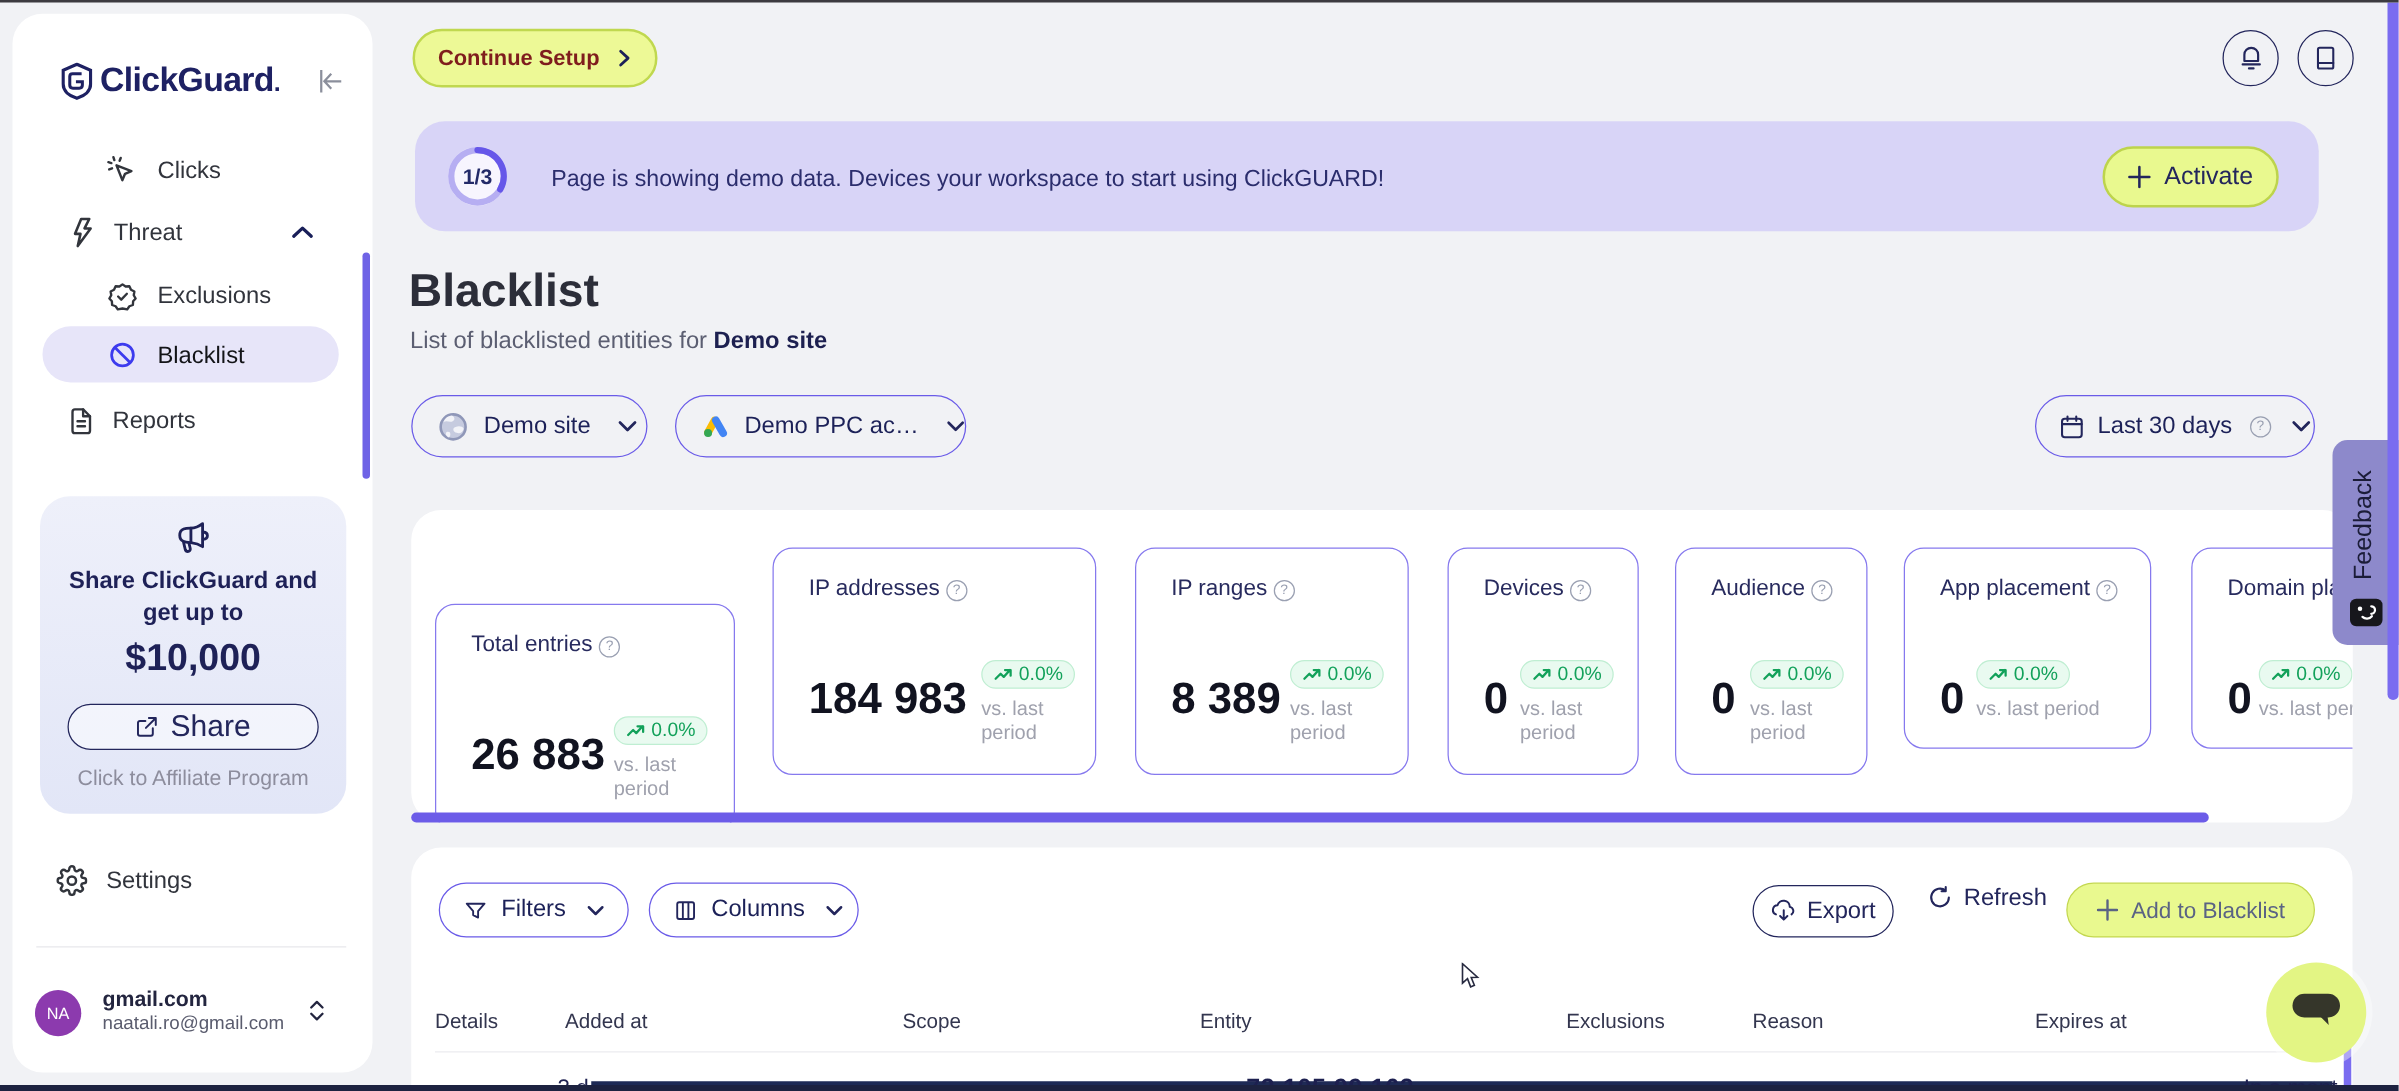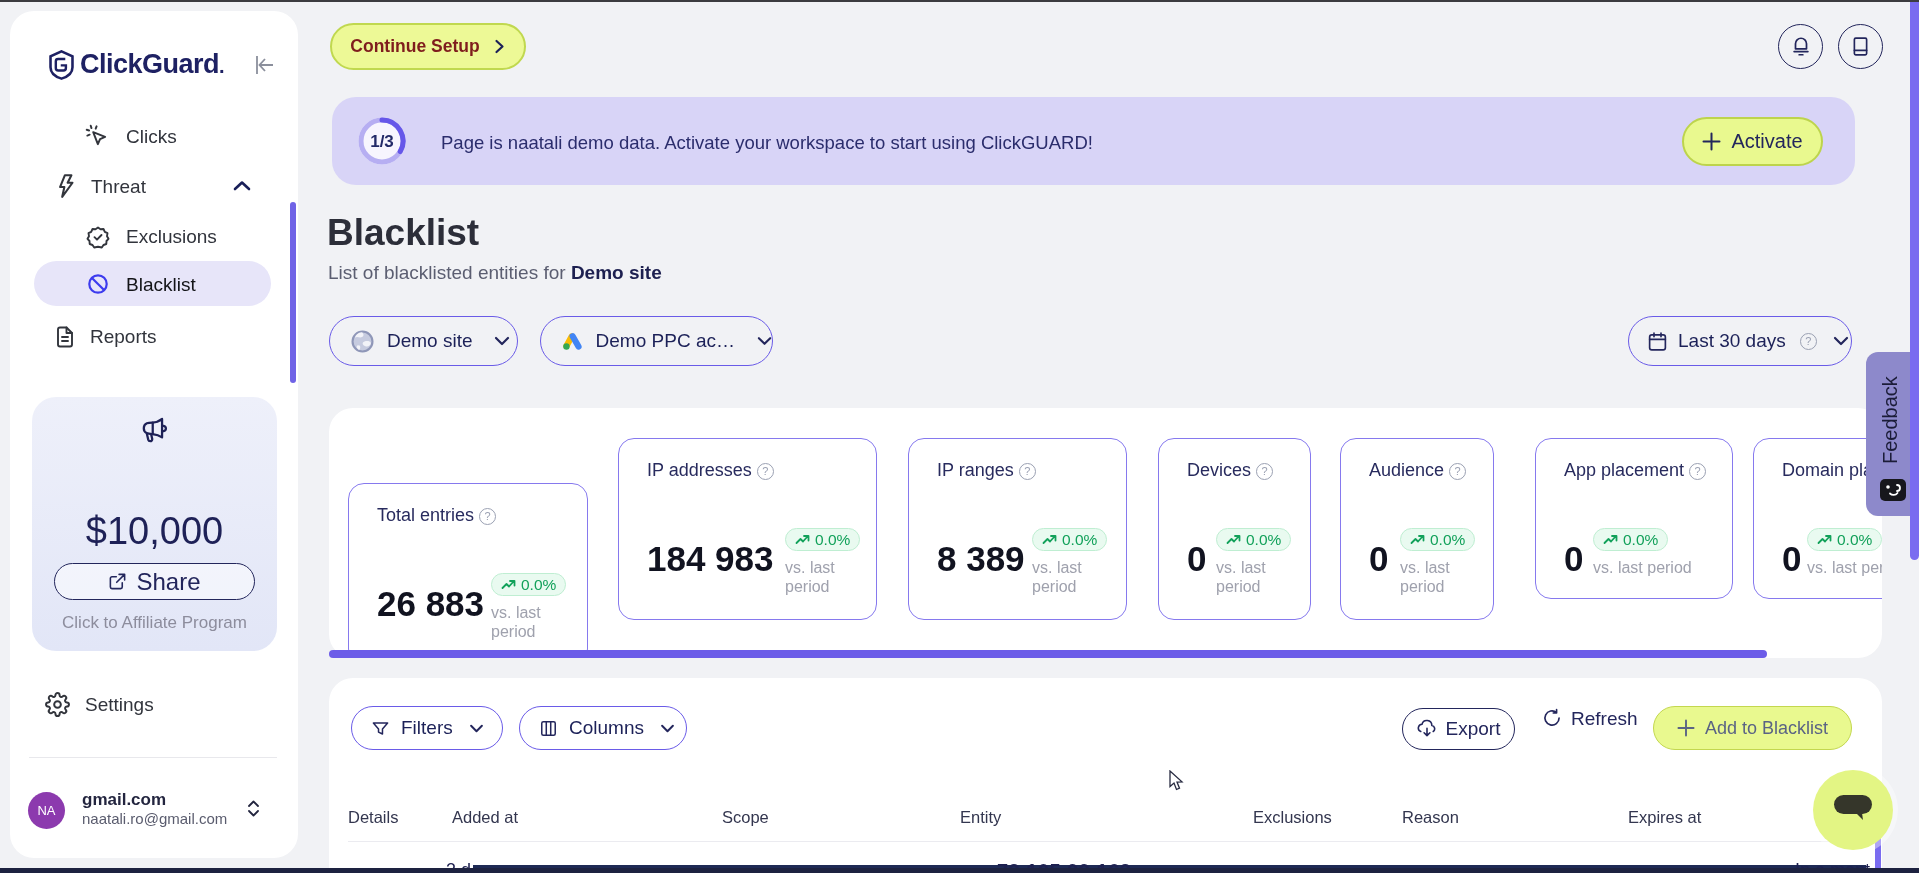--- a/index.html
+++ b/index.html
@@ -9,21 +9,21 @@
 .topbar-dark { left:0; top:0; width:1919px; height:2px; background:#3c3b40; z-index:60; }
 .bottom-dark { left:0; top:868px; width:1919px; height:5px; background:#1d2240; z-index:60; }
 
 
 .sidebar { left:10px; top:11px; width:288px; height:847px; background:#fff; border-radius:24px; z-index:5; }
 .menu-text { font-size:19px; color:#31343c; }
 .blk-pill { left:24px; top:250px; width:237px; height:45px; background:#e7e5f9; border-radius:23px; }
 .promo { left:22px; top:386px; width:245px; height:254px; border-radius:24px;
   background:linear-gradient(180deg,#eef0fa 0%, #e2e6f7 100%); text-align:center; }
 .promo-t { font-size:19px; font-weight:bold; color:#1e2157; line-height:26px; }
-.promo-big { font-size:38px; font-weight:normal; color:#1e2157; }
+.promo-big { font-size:30px; font-weight:bold; color:#1e2157; }
 .share-btn { left:22px; top:166px; width:201px; height:37px; border:1.5px solid #23265c; border-radius:19px; background:rgba(255,255,255,.5);
   display:flex; align-items:center; justify-content:center; gap:9px; font-size:24px; color:#23265c; position:absolute;}
 .promo-sub { font-size:17px; color:#8d8d9d; }
 .avatar { left:18px; top:781px; width:37px; height:37px; border-radius:50%; background:#8c3aae; color:#fff;
   display:flex; align-items:center; justify-content:center; font-size:13px; }
 .side-scroll { left:280px; top:191px; width:6px; height:181px; background:#6f63e6; border-radius:3px; }
 
 
 .cont-setup { left:330px; top:23px; width:196px; height:47px; border-radius:24px; background:#edf996; border:2px solid #c0d84f;
   display:flex; align-items:center; justify-content:center; gap:13px; font-size:17.5px; font-weight:bold; color:#7f1d1d; }
@@ -122,20 +122,21 @@
 
   <div class="abs side-scroll"></div>
 
   <div class="abs promo">
     <svg class="abs" style="left:107px; top:15px;" width="32" height="32" viewBox="0 0 24 24" fill="none" stroke="#1e2157" stroke-width="1.7" stroke-linecap="round" stroke-linejoin="round">
       <path d="M10.3 7.9 C8 7.9 3.6 7.7 3.6 12.2 C3.6 16.4 7.5 16.4 10.3 16.6 C13 16.9 15.5 17.8 17.3 19 L17.3 5.2 C15.5 6.6 13 7.9 10.3 7.9 Z"></path>
       <path d="M10.3 7.9 V16.6"></path>
       <path d="M17.6 10.2 C19.2 10.4 20.2 11.3 20.2 12.4 C20.2 13.5 19.2 14.4 17.6 14.6"></path>
       <path d="M5.9 16.4 L6.9 20.7 C7.1 21.4 7.7 21.9 8.4 21.9 C9.4 21.9 10.1 21 9.9 20.1 L9.1 16.7"></path>
     </svg>
+    <div class="abs promo-t" style="left:0; right:0; top:55px;">Share ClickGuard and<br>get up to</div>
     <div class="abs promo-big" style="left:0; right:0; top:113px;">$10,000</div>
     <div class="share-btn">
       <svg width="19" height="19" viewBox="0 0 24 24" fill="none" stroke="#23265c" stroke-width="2" stroke-linecap="round" stroke-linejoin="round">
         <path d="M18 13.5 V19 C18 20.1 17.1 21 16 21 H5 C3.9 21 3 20.1 3 19 V8 C3 6.9 3.9 6 5 6 H10.5"></path>
         <path d="M14 3 H21 V10 M21 3 L11 13"></path>
       </svg>
       <span>Share</span>
     </div>
     <div class="abs promo-sub" style="left:0; right:0; top:216px;">Click to Affiliate Program</div>
   </div>
@@ -174,21 +175,21 @@
   </svg>
 </div>
 
 <div class="abs banner"></div>
 <svg class="abs" style="left:357px; top:116px;" width="50" height="50" viewBox="0 0 50 50">
   <circle cx="25" cy="25" r="23.5" fill="#f7f5fe"></circle>
   <circle cx="25" cy="25" r="21" fill="none" stroke="#b6aef2" stroke-width="5"></circle>
   <path d="M25 4 A21 21 0 0 1 43.2 35.5" fill="none" stroke="#6657e9" stroke-width="5" stroke-linecap="round"></path>
   <text x="25" y="31" text-anchor="middle" font-size="17" font-weight="bold" fill="#232a68" font-family="Liberation Sans, sans-serif">1/3</text>
 </svg>
-<div class="abs banner-text">Page is naatali demo data. Activate your workspace to start using ClickGUARD!</div>
+<div class="abs banner-text">Page is showing demo data. Devices your workspace to start using ClickGUARD!</div>
 <div class="abs activate">
   <svg width="19" height="19" viewBox="0 0 19 19" stroke="#23265c" stroke-width="2" stroke-linecap="round">
       <path d="M9.5 1.5 V17.5 M1.5 9.5 H17.5"></path>
     </svg>
   Activate
 </div>
 
 <div class="abs h1">Blacklist</div>
 <div class="abs subt">List of blacklisted entities for <span style="font-weight:bold; color:#1d2050;">Demo site</span></div>
 
@@ -260,21 +261,21 @@
     <div class="vsl" style="left:57px;">vs. last<br>period</div>
   </div>
   <div class="card" style="left:1011px; width:154px; height:182px;">
     <div class="card-title">Audience <span class="qmark">?</span></div>
     <div class="big-num">0</div>
     <div class="gpill" style="left:59px;"><svg width="15" height="12" viewBox="0 0 15 12" fill="none" stroke="#12a15a" stroke-width="1.8" stroke-linecap="round" stroke-linejoin="round">
           <path d="M1.5 9 L5.5 5 L8 7.5 L13 2 M9 2 H13.5 V6.5"></path>
         </svg>0.0%</div>
     <div class="vsl" style="left:59px;">vs. last<br>period</div>
   </div>
-  <div class="card" style="left:1194px; width:198px; height:161px;margin-left:12px;">
+  <div class="card" style="left:1194px; width:198px; height:161px;">
     <div class="card-title">App placement <span class="qmark">?</span></div>
     <div class="big-num">0</div>
     <div class="gpill" style="left:57px;"><svg width="15" height="12" viewBox="0 0 15 12" fill="none" stroke="#12a15a" stroke-width="1.8" stroke-linecap="round" stroke-linejoin="round">
           <path d="M1.5 9 L5.5 5 L8 7.5 L13 2 M9 2 H13.5 V6.5"></path>
         </svg>0.0%</div>
     <div class="vsl" style="left:57px;">vs. last period</div>
   </div>
   <div class="card" style="left:1424px; width:220px; height:161px;">
     <div class="card-title">Domain placement </div>
     <div class="big-num">0</div>

